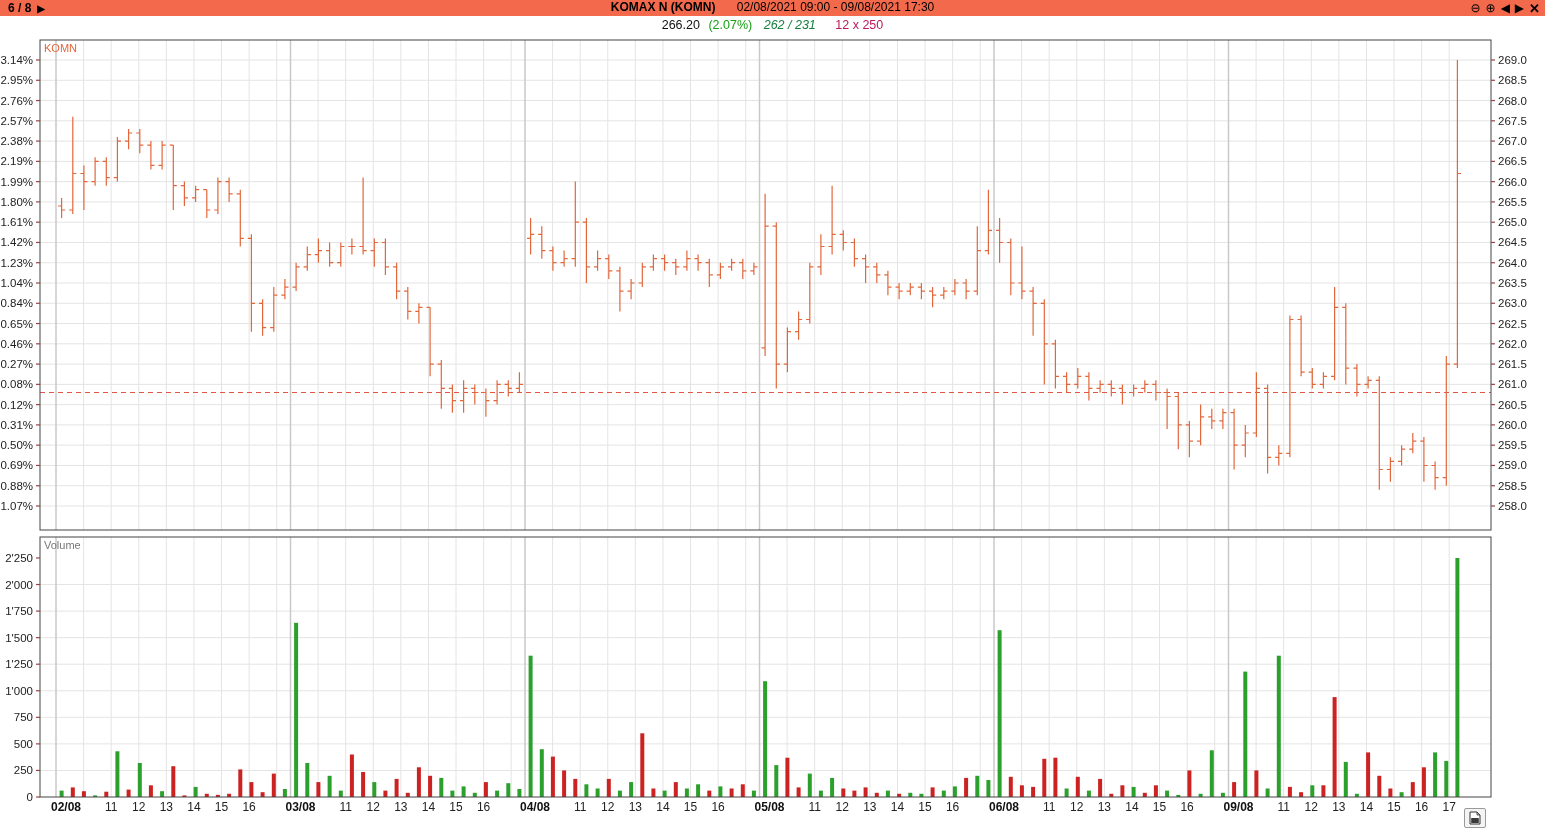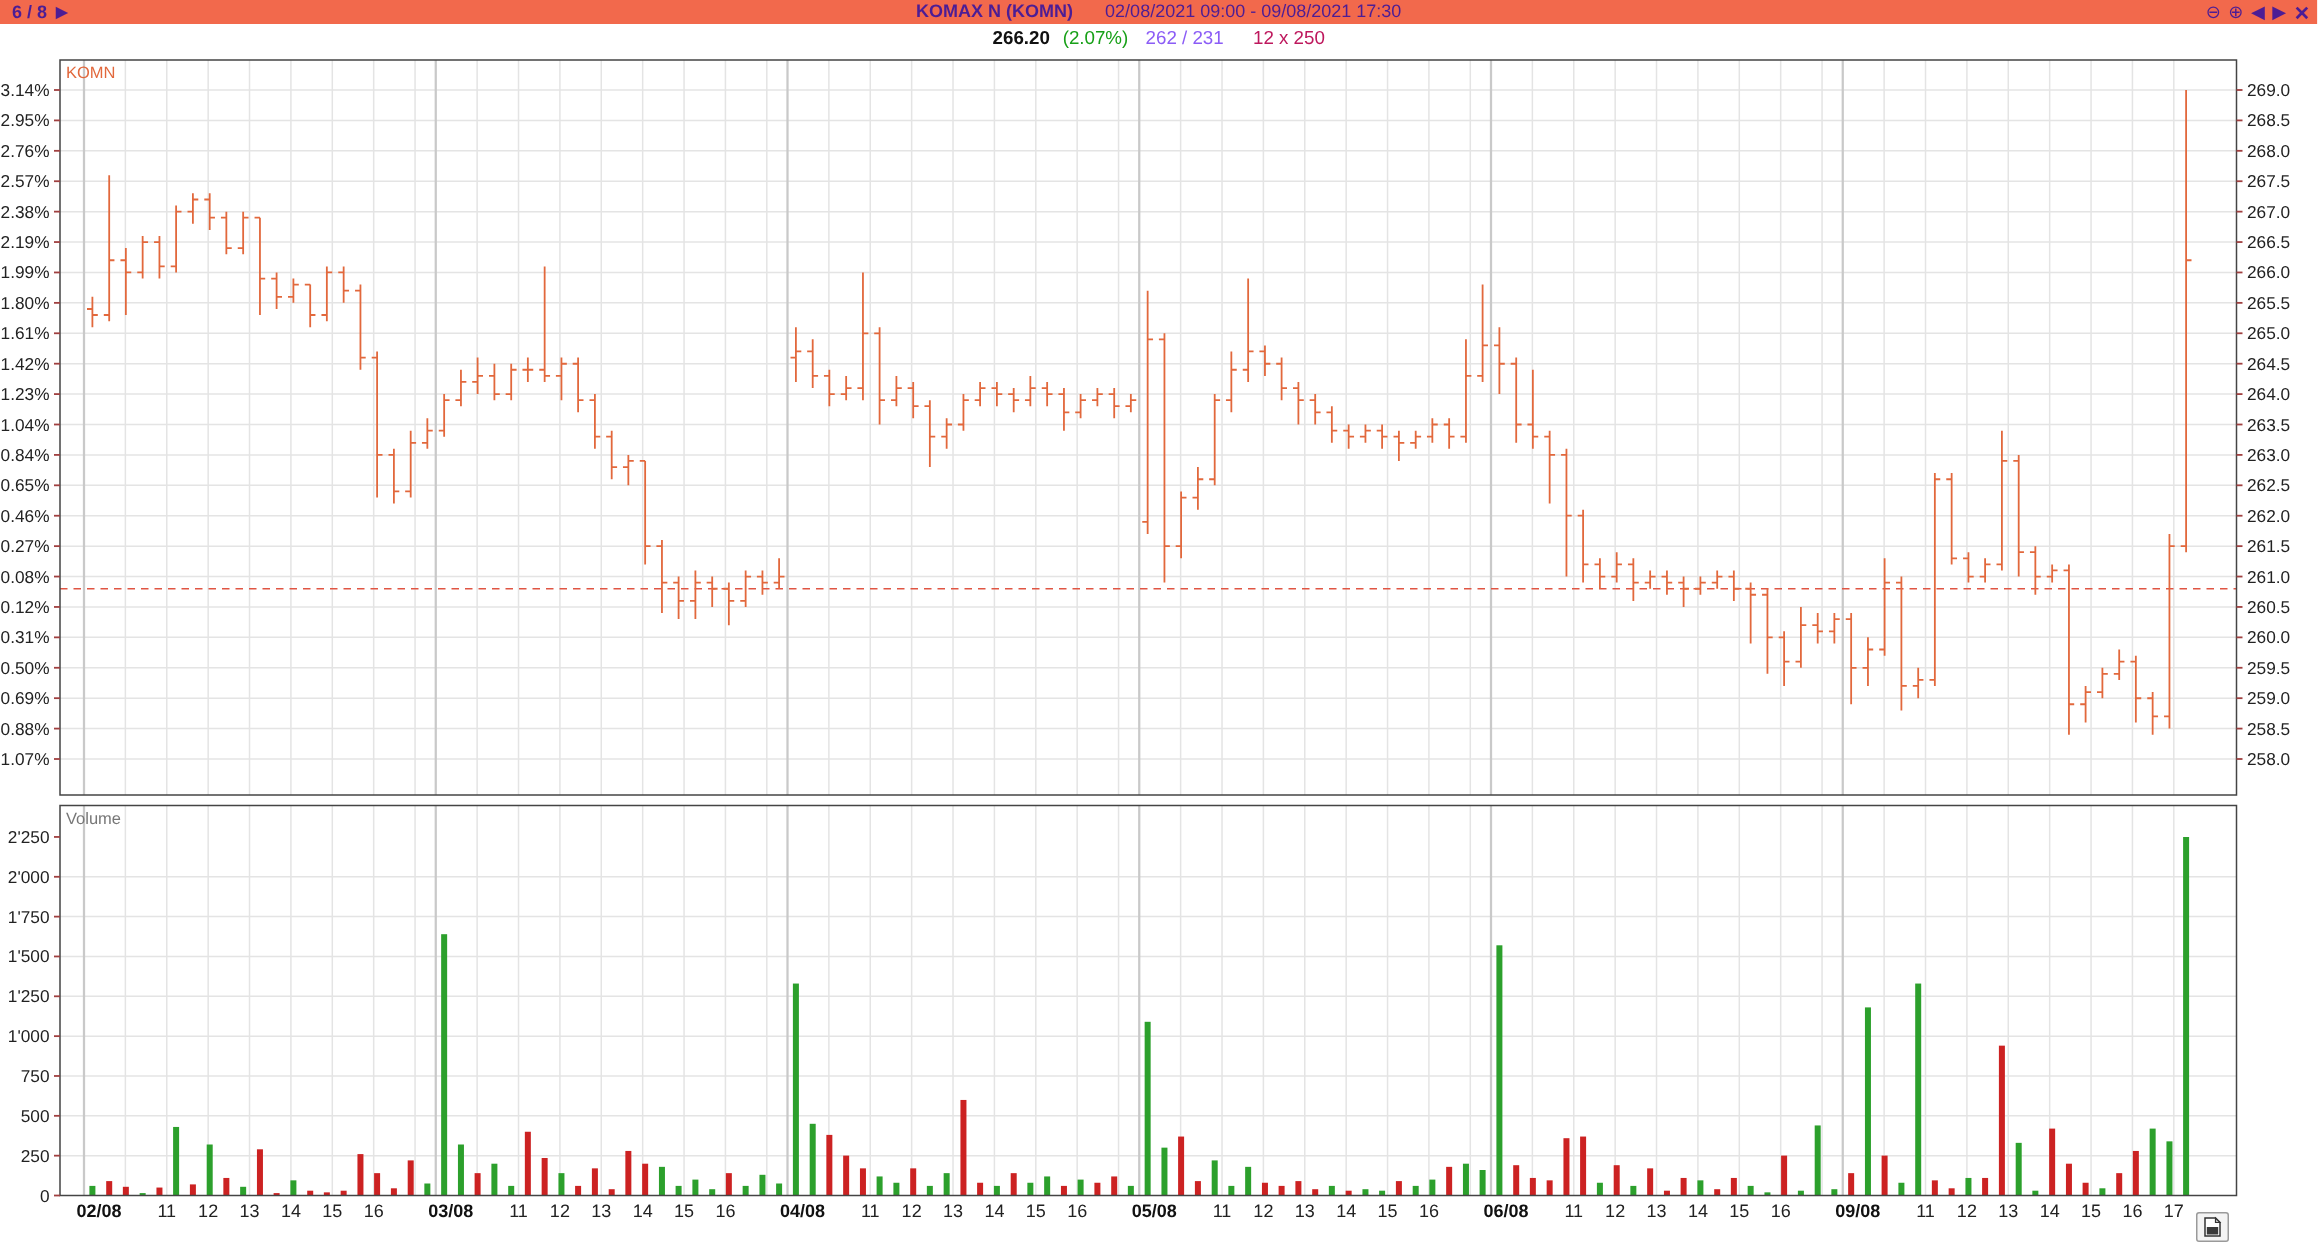--- a/index.html
+++ b/index.html
@@ -1,30 +1,30 @@
 <!DOCTYPE html>
 <html><head>
 <meta charset="utf-8">
 <style>
   html,body{margin:0;padding:0;background:#fff;font-family:"Liberation Sans",sans-serif;}
   #app{position:relative;width:1545px;height:832px;background:#fff;overflow:hidden;}
   
-  .topbar{position:absolute;left:0;top:0;width:1545px;height:16px;background:#F2694C;color:#4c1d95;z-index:5;}
+  .topbar{position:absolute;left:0;top:0;width:1545px;height:16px;background:#F2694C;color:#000000;z-index:5;}
   .topbar .pager{position:absolute;left:8px;top:0;height:16px;line-height:15px;font-size:12px;font-weight:bold;display:flex;align-items:center;gap:6px;}
   .topbar .pager .arr{font-size:10px;line-height:15px;}
   .topbar .center{position:absolute;left:0;right:0;top:0;height:16px;line-height:15px;text-align:center;font-size:12px;}
   .topbar .center .ttl{font-weight:bold;margin-right:18px;}
   .topbar .controls{position:absolute;right:4px;top:0;height:16px;display:flex;align-items:center;gap:3px;}
   .topbar .controls span{display:inline-block;line-height:15px;font-size:12px;cursor:default;padding:0 1px;}
   .topbar .controls .x{font-size:13px;font-weight:bold;}
   
   .quoteline{position:absolute;left:0;top:18px;width:1545px;height:18px;text-align:center;font-size:12.5px;color:#222;z-index:5;}
-  .quoteline .last{font-weight:bold;color:#111;}
+  .quoteline .last{font-weight:normal;color:#111;}
   .quoteline .chg{color:#18A018;margin-left:5px;margin-top:16px;}
-  .quoteline .ba{margin-left:8px;color:#8b5cf6;}
+  .quoteline .ba{margin-left:8px;color:#15803d;font-style:italic;}
   .quoteline .sz{margin-left:16px;color:#be185d;}
   svg.canvas{position:absolute;left:0;top:0;z-index:1;}
   
   .exportbtn{position:absolute;left:1464px;top:808px;width:20px;height:18px;border:1px solid #9a9a9a;background:#f4f4f4;border-radius:2px;display:flex;align-items:center;justify-content:center;z-index:5;}
 </style>
 </head>
 <body>
 
 <div id="app">
 

